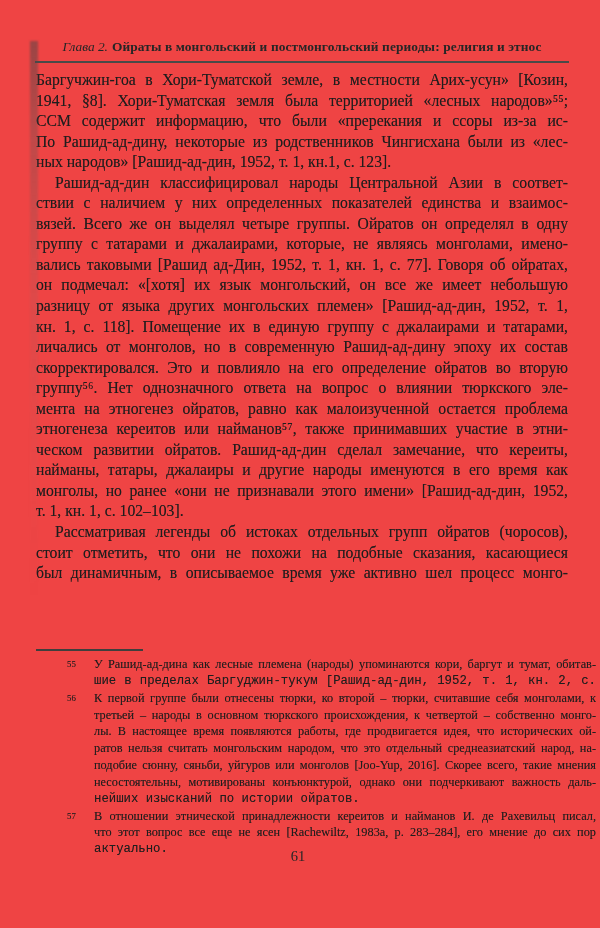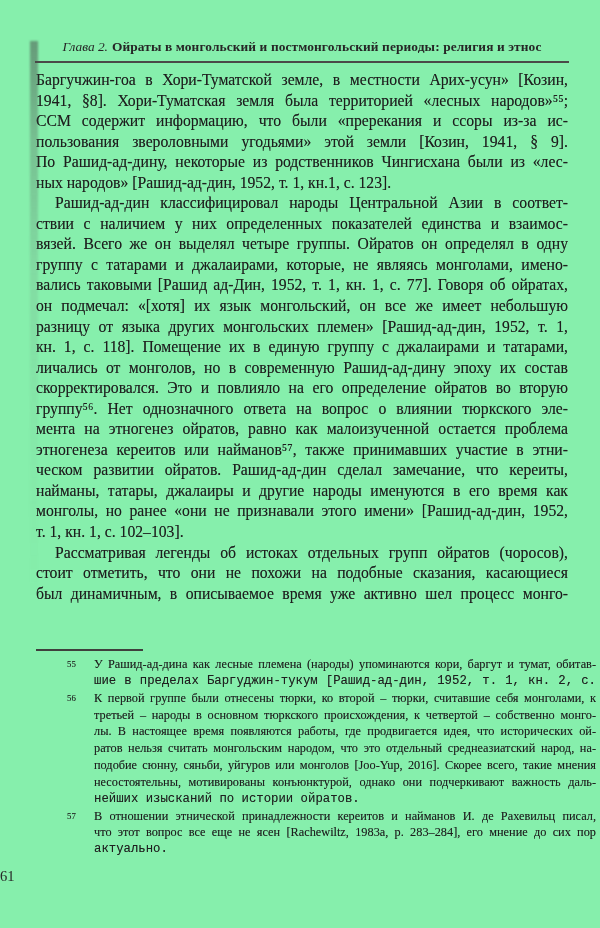--- a/index.html
+++ b/index.html
@@ -1,19 +1,19 @@
 <!DOCTYPE html>
 <html lang="ru"><head>
 <meta charset="utf-8">
 <style>
   html,body { margin:0; padding:0; }
   body { background:#e8e8e6; }
   .page {
     position:relative; width:600px; height:928px;
-    background:#86efac; overflow:hidden;
+    background:#ef4444; overflow:hidden;
     font-family:"Liberation Serif","DejaVu Serif",serif;
     color:#1e1e1e;
   }
   
   .header {
     position:absolute; top:39px; left:36px; width:532px;
     text-align:center; font-size:13.4px; color:#262626; white-space:nowrap;
   }
   .header .chapter { font-style:italic; margin-right:4px; }
   .header .title   { font-weight:bold; letter-spacing:0.1px; }
@@ -45,22 +45,22 @@
   .fnmarker {
     position:absolute; left:3px; top:0; font-size:8.8px; line-height:16.85px;
   }
   .fline {
     height:16.85px; line-height:16.85px; overflow:hidden;
     text-align:justify; text-align-last:justify;
   }
   .fline.lastline { text-align-last:left;font-family:Liberation Mono, monospace; }
   
   .pagenum {
-    position:absolute; top:868px; left:0; width:596px;
-    font-size:14.5px; color:#262626;
+    position:absolute; top:848px; left:0; width:596px;
+    text-align:center; font-size:14.5px; color:#262626;
   }
   
   .gutter {
     position:absolute; left:30px; top:41px; width:8px; height:560px;
     background:linear-gradient(180deg,
       rgba(70,70,70,0.50) 0%,
       rgba(85,85,85,0.30) 18%,
       rgba(110,110,110,0.14) 42%,
       rgba(125,125,125,0.05) 70%,
       rgba(130,130,130,0) 100%);
@@ -77,21 +77,20 @@
     <span class="chapter">Глава 2.</span><span class="title">Ойраты в монгольский и постмонгольский периоды: религия и этнос</span>
   </div>
 
   <div class="hrule"></div>
 
   <div class="bodytext">
       <div>
         <div class="bline">Баргучжин-гоа в Хори-Туматской земле, в местности Арих-усун» [Козин,</div>
         <div class="bline">1941, §8]. Хори-Туматская земля была территорией «лесных народов»⁵⁵;</div>
         <div class="bline">ССМ содержит информацию, что были «пререкания и ссоры из-за ис-</div>
-        <div class="bline">пользования звероловными угодьями» этой земли [Козин, 1941, § 9].</div>
         <div class="bline">По Рашид-ад-дину, некоторые из родственников Чингисхана были из «лес-</div>
         <div class="bline lastline">ных народов» [Рашид-ад-дин, 1952, т. 1, кн.1, с. 123].</div>
       </div>
       <div>
         <div class="bline indent">Рашид-ад-дин классифицировал народы Центральной Азии в соответ-</div>
         <div class="bline">ствии с наличием у них определенных показателей единства и взаимос-</div>
         <div class="bline">вязей. Всего же он выделял четыре группы. Ойратов он определял в одну</div>
         <div class="bline">группу с татарами и джалаирами, которые, не являясь монголами, имено-</div>
         <div class="bline">вались таковыми [Рашид ад-Дин, 1952, т. 1, кн. 1, с. 77]. Говоря об ойратах,</div>
         <div class="bline">он подмечал: «[хотя] их язык монгольский, он все же имеет небольшую</div>

